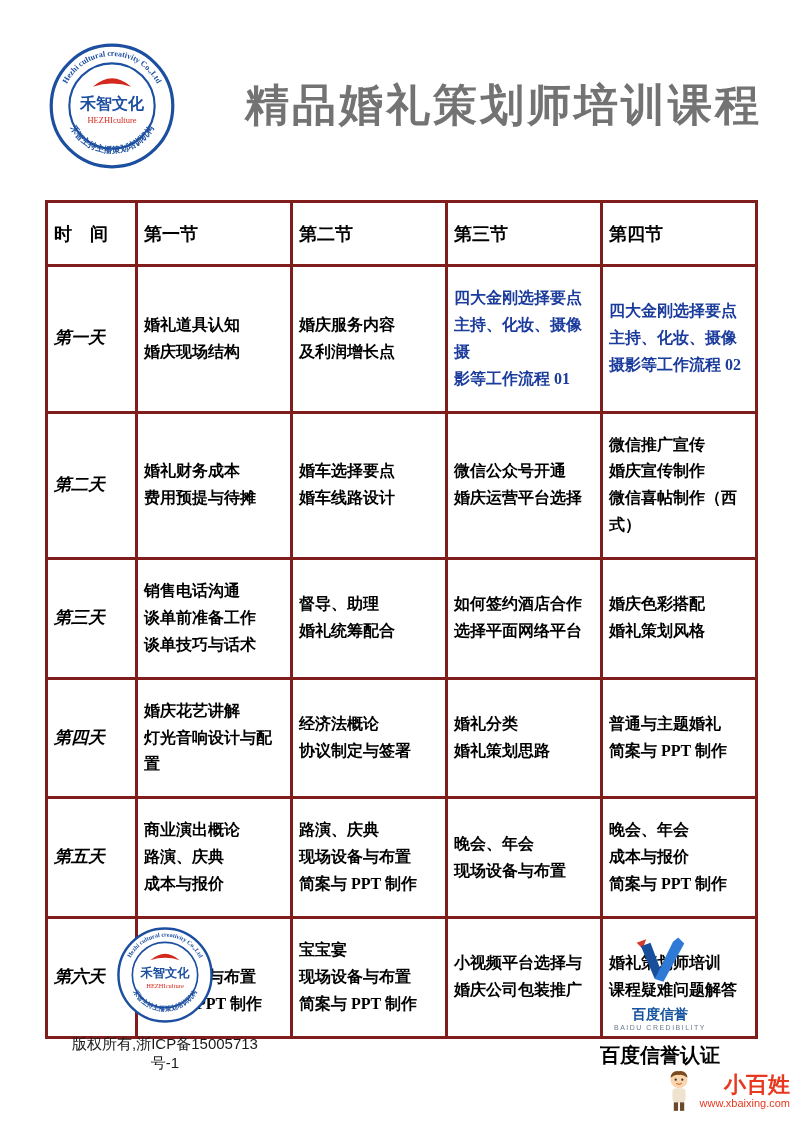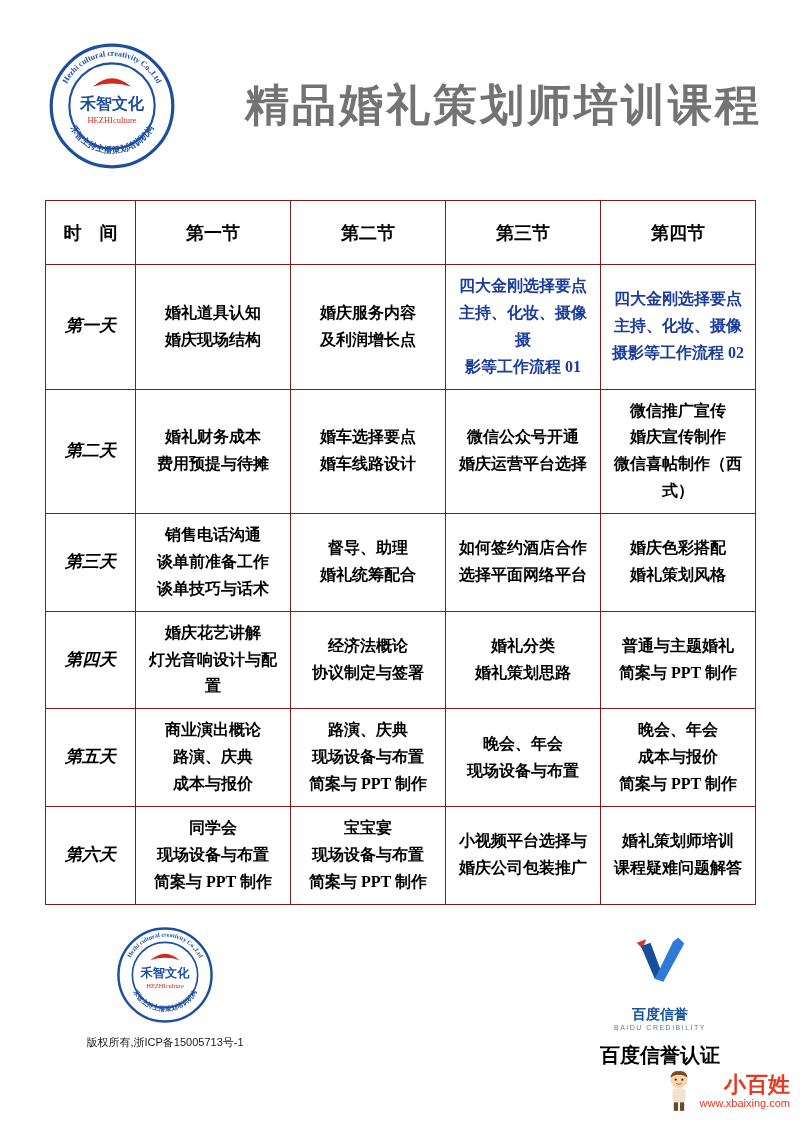--- a/index.html
+++ b/index.html
@@ -8,31 +8,31 @@
   .page { position:relative; width:800px; height:1128px; background:#fff; overflow:hidden; }
 
   
   .header { position:absolute; top:28px; left:48px; right:38px; height:155px; display:flex; align-items:center; }
   .logo-wrap { width:128px; height:128px; flex:none; }
   .logo-svg { width:100%; height:100%; }
   .title { flex:1; text-align:right; font-size:44px; font-weight:bold; letter-spacing:3px; color:#737373; }
 
   
   table.schedule { position:absolute; top:200px; left:45px; width:710px; border-collapse:collapse; table-layout:fixed; }
-  .schedule th, .schedule td { border:1px solid #7f1d1d; text-align:center; vertical-align:middle; white-space:pre-line; padding:8px 6px; }
+  .schedule th, .schedule td { border:3px solid #7f1d1d; text-align:left; vertical-align:middle; white-space:pre-line; padding:18px 6px; }
   .schedule th { height:64px; font-size:18px; font-weight:bold; }
   .schedule td { height:96px; font-size:16px; line-height:1.68; font-weight:600; }
   .schedule td.day { font-size:17px; font-weight:bold;font-style:italic; }
   .c-blue { color:#1b3c9c; }
 
   
   .footer { position:absolute; top:918px; left:0; width:800px; height:140px; }
   .f-left { position:absolute; left:58px; top:8px; width:214px; text-align:center; }
   .f-left .logo-svg { width:98px; height:98px; }
-  .copyright { margin-top:7px; font-size:11px; font-family:"Liberation Sans","DejaVu Sans",sans-serif; color:#1a1a1a; }
+  .copyright { margin-top:7px; font-size:15px; font-family:"Liberation Sans","DejaVu Sans",sans-serif; color:#1a1a1a; }
   .f-center { position:absolute; left:292px; top:6px; width:256px; text-align:center; }
   .badge-svg { width:70px; height:94px; }
   .police-text { margin-top:6px; font-size:17px; font-weight:bold; font-family:"Liberation Sans","DejaVu Sans",sans-serif; color:#000; }
   .f-right { position:absolute; left:582px; top:16px; width:156px; text-align:center; }
   .baidu-svg { width:52px; height:52px; }
   .baidu-name { font-size:14px; font-weight:bold; color:#1553a0; font-family:"Liberation Sans","DejaVu Sans",sans-serif; margin-top:16px; }
   .baidu-en { font-size:7px; letter-spacing:1.5px; color:#6b7b8c; font-family:"Liberation Sans","DejaVu Sans",sans-serif; }
   .baidu-cert { margin-top:11px; font-size:20px; font-weight:bold; color:#000; font-family:Liberation Mono, monospace; }
 
   

